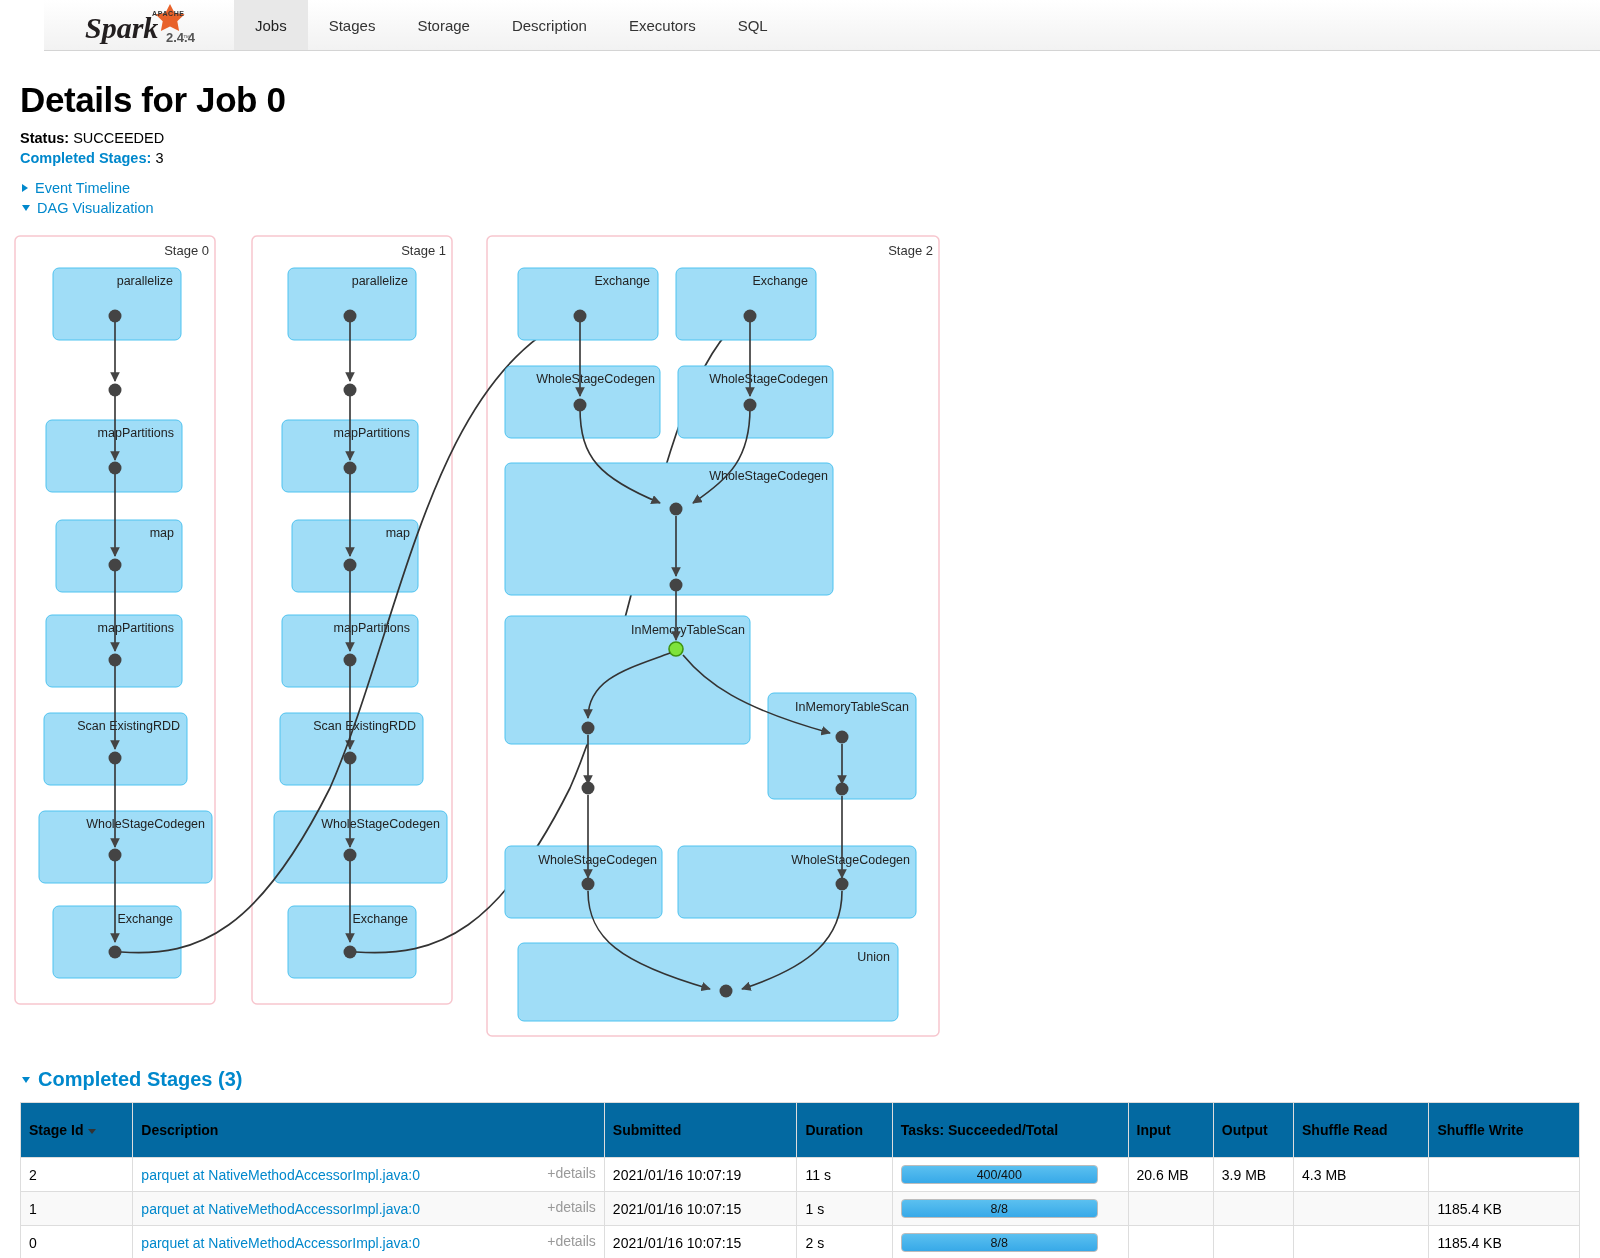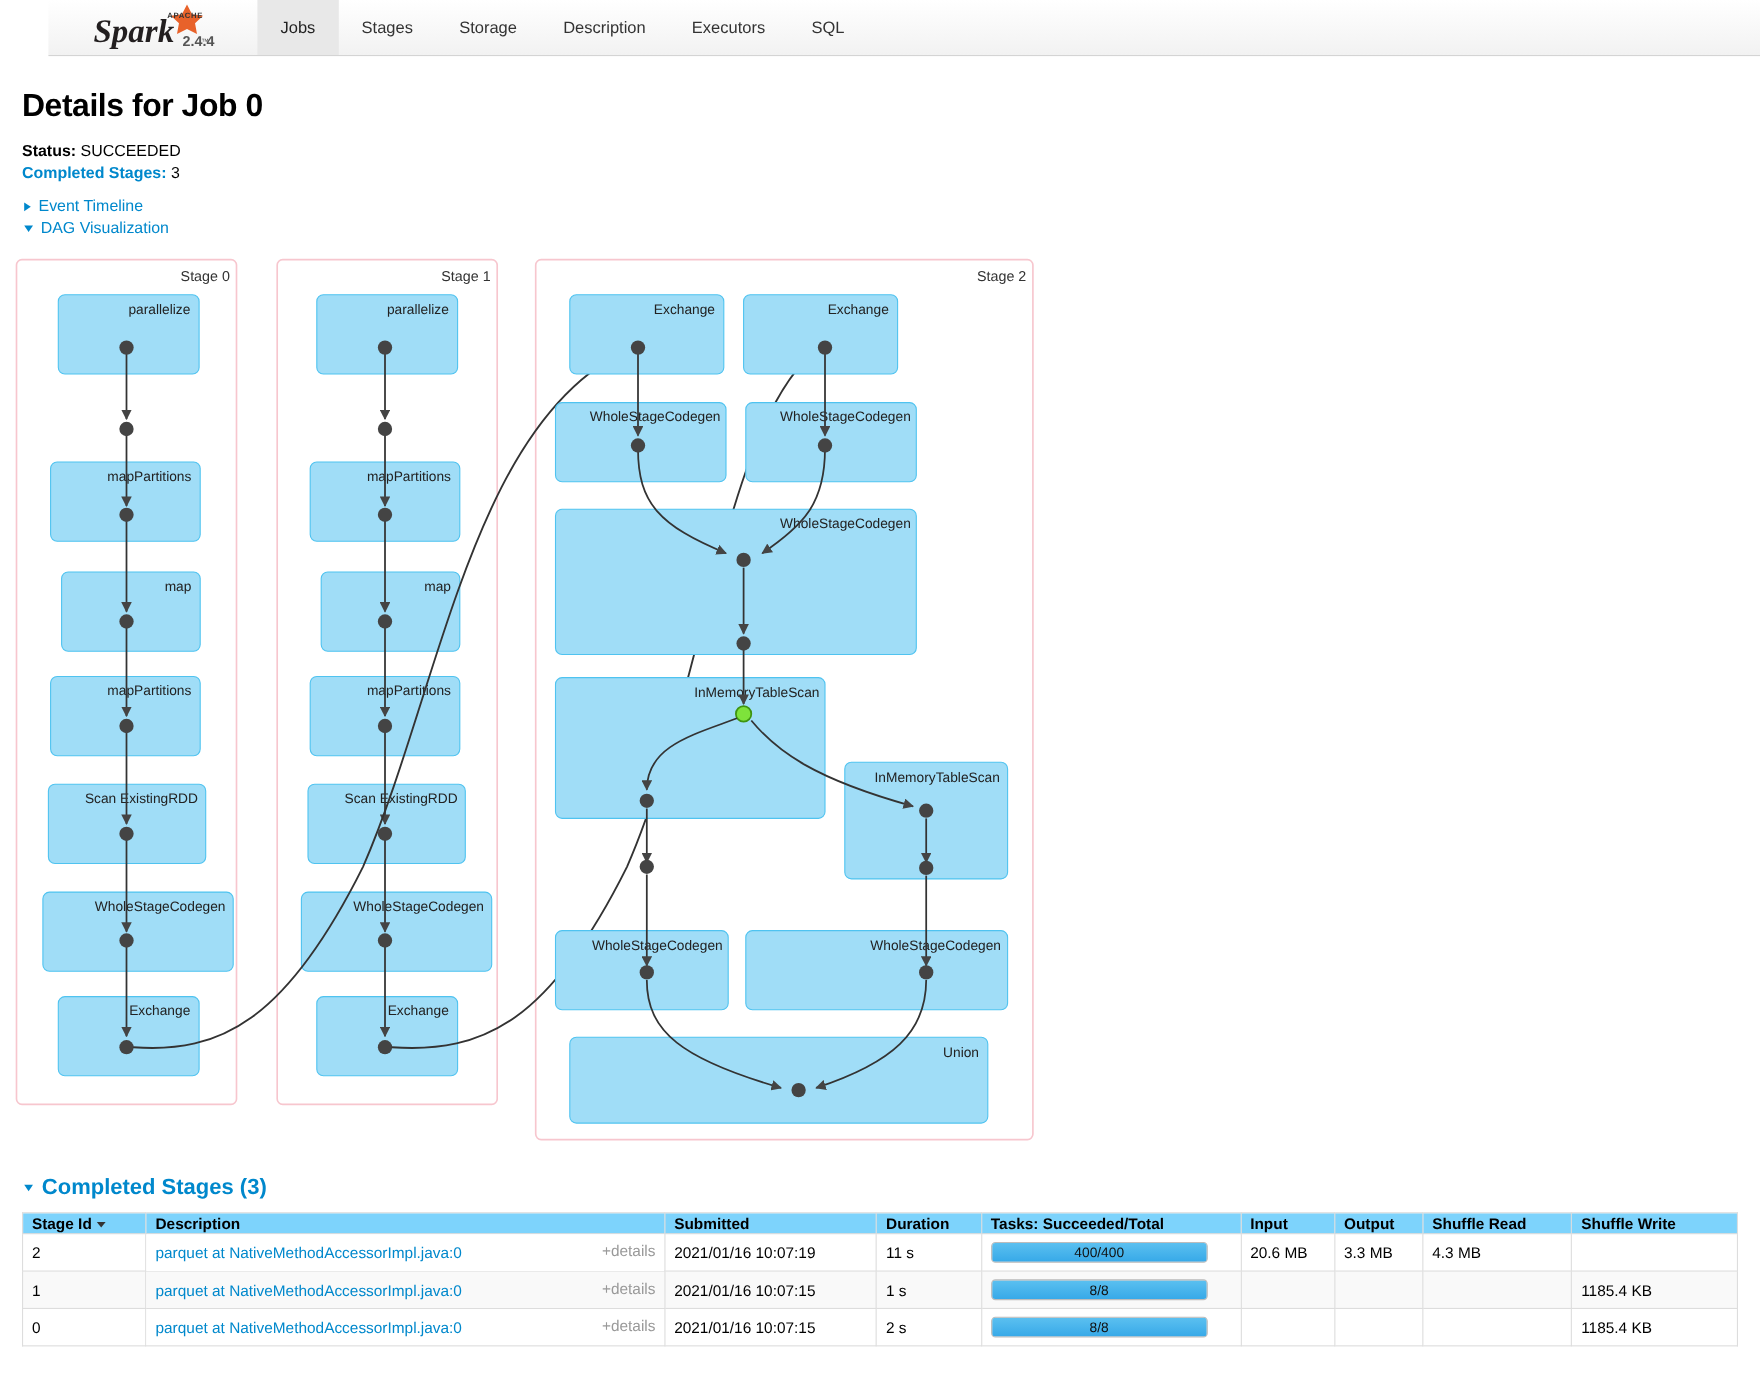--- a/index.html
+++ b/index.html
@@ -35,21 +35,21 @@
   .navtab.active { background:#e8e8e8; color:#222; }
   #appui {
     position:absolute; right:20px; top:0; height:50px;
     display:flex; align-items:center; font-size:15px; color:#666;
   }
   #appui b { color:#444; margin-right:5px; }
 
   
   #pagetitle {
     position:absolute; left:20px; top:80px;
-    font-size:29px; font-weight:bold; letter-spacing:-0.4px;
+    font-size:35px; font-weight:bold; letter-spacing:-0.4px;
   }
   .metaline { position:absolute; left:20px; font-size:14.5px; }
   #meta-status { top:130px; }
   #meta-stages { top:150px; }
   .metaline b { font-weight:bold; }
   .metaline .blue { color:#0088cc; font-weight:bold; }
 
   .toggler {
     position:absolute; left:22px; font-size:14.5px; color:#0088cc; cursor:pointer;
     display:flex; align-items:center; gap:7px;
@@ -76,22 +76,22 @@
     display:flex; align-items:center; gap:8px;
   }
   #cs-head .caret-down { border-top-color:#0088cc; }
 
   #stagetable {
     position:absolute; left:20px; top:1102px; width:1560px;
     border-collapse:collapse; font-size:14px;
     border:1px solid #dddddd;
   }
   #stagetable th {
-    background:#7dd3fc; font-weight:bold; text-align:left;
-    padding:1px 8px; border:1px solid #dddddd; white-space:nowrap;
+    background:#0369a1; font-weight:bold; text-align:left;
+    padding:19px 8px; border:1px solid #dddddd; white-space:nowrap;
     font-size:14px;
   }
   #stagetable td {
     padding:7px 8px; border:1px solid #dddddd; vertical-align:middle;
     background:#ffffff;
   }
   #stagetable tr.odd td { background:#f9f9f9; }
   .desc-cell { position:relative; }
   .desc-link { color:#0088cc; text-decoration:none; cursor:pointer; }
   .desc-details { position:absolute; right:8px; top:7px; color:#999; cursor:pointer; }
@@ -371,21 +371,21 @@
         <td class="col-desc desc-cell"><span class="desc-link">parquet at NativeMethodAccessorImpl.java:0</span><span class="desc-details">+details</span></td>
         <td class="col-sub">2021/01/16 10:07:19</td>
         <td class="col-dur">11 s</td>
         <td class="col-tasks">
           <div class="progbar">
             <div class="progfill" style="width: 100%;"></div>
             <div class="progtext">400/400</div>
           </div>
         </td>
         <td class="col-in">20.6 MB</td>
-        <td class="col-out">3.3 MB</td>
+        <td class="col-out">3.9 MB</td>
         <td class="col-sr">4.3 MB</td>
         <td class="col-sw"></td>
       </tr>
       <tr class="odd">
         <td class="col-stageid">1</td>
         <td class="col-desc desc-cell"><span class="desc-link">parquet at NativeMethodAccessorImpl.java:0</span><span class="desc-details">+details</span></td>
         <td class="col-sub">2021/01/16 10:07:15</td>
         <td class="col-dur">1 s</td>
         <td class="col-tasks">
           <div class="progbar">

